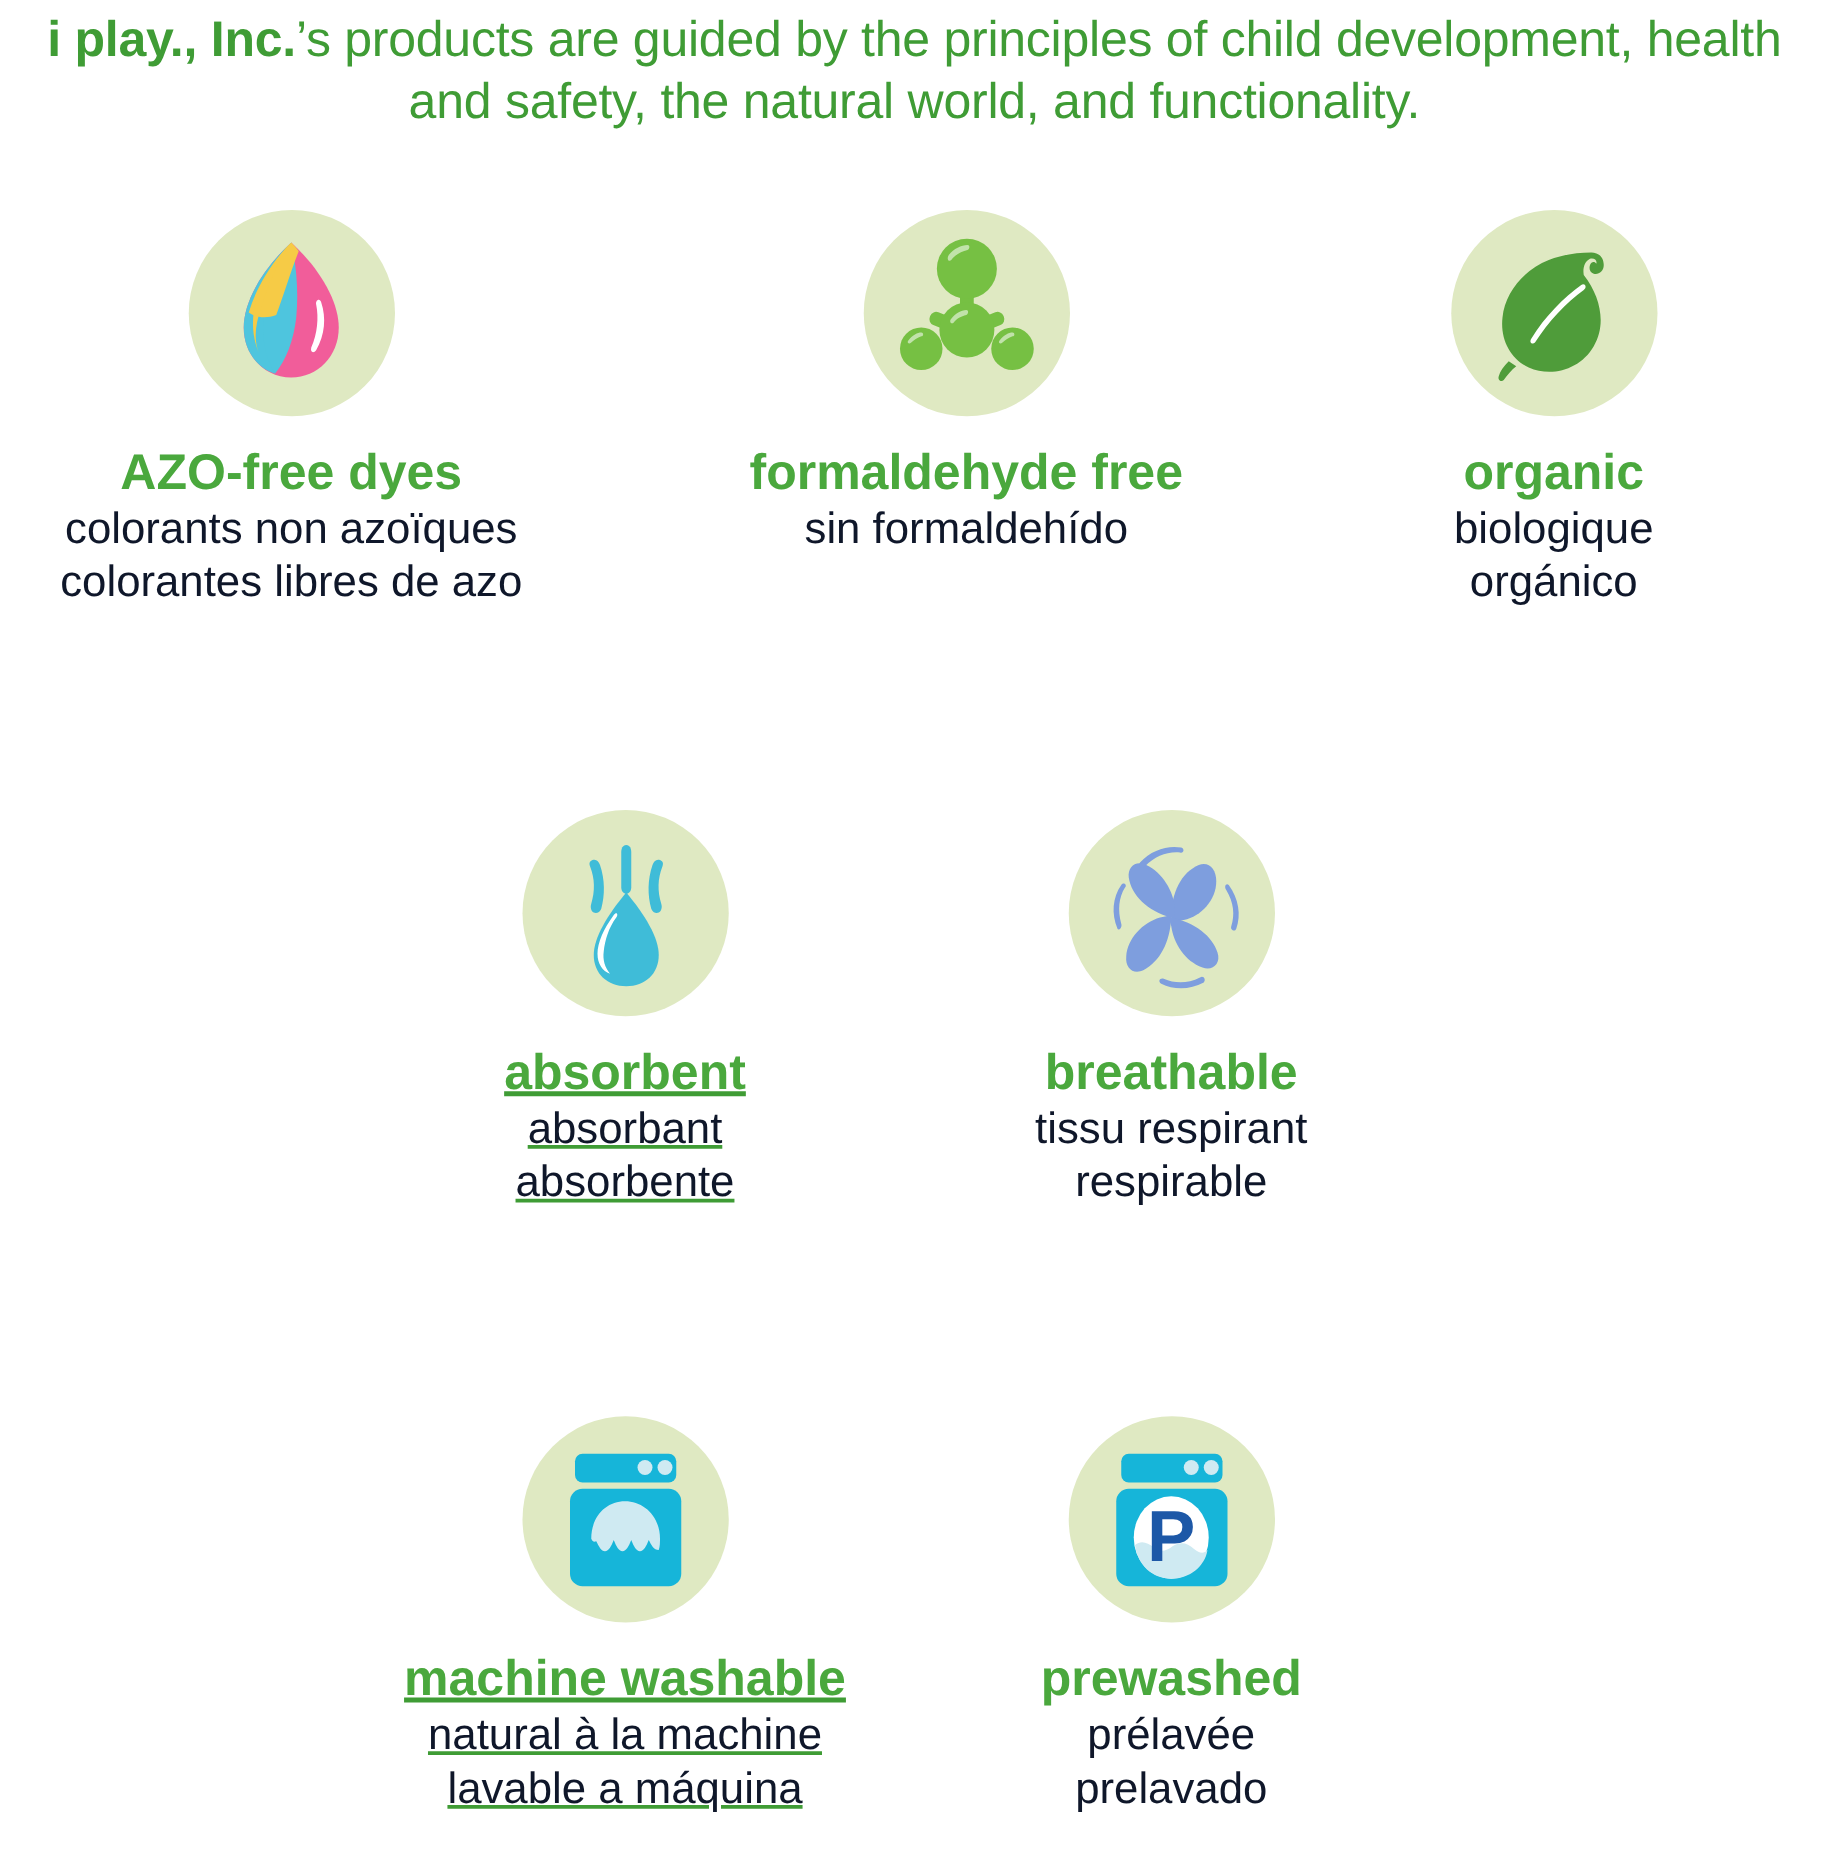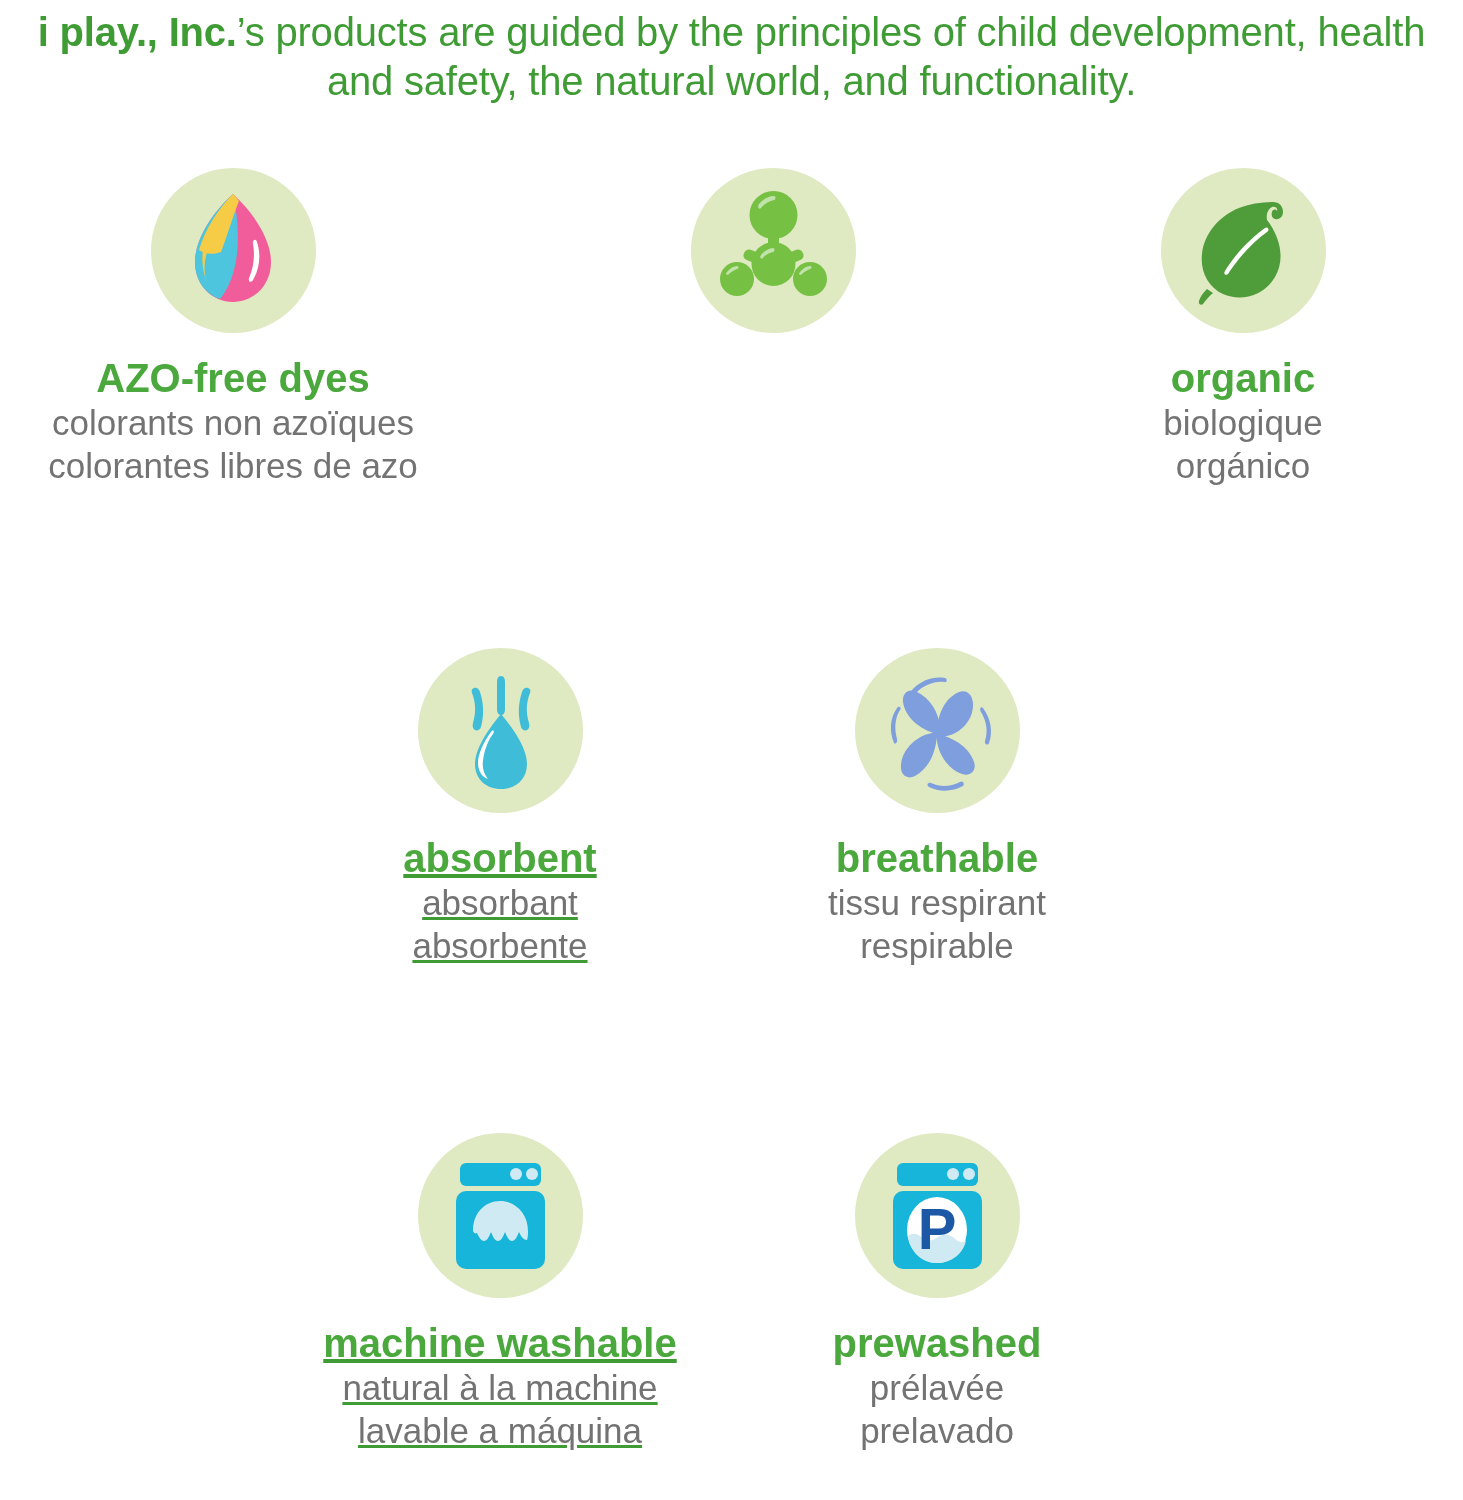--- a/index.html
+++ b/index.html
@@ -54,21 +54,21 @@
     font-size: 40px;
     font-weight: bold;
     line-height: 1.18;
     color: #4aa83d;
     white-space: nowrap;
   }
   .t-fr, .t-es {
     font-size: 35px;
     font-weight: normal;
     line-height: 1.22;
-    color: #737373;
+    color: #0f172a;
     white-space: nowrap;
   }
 
   
   .r1 { top: 168px; }
   .r2 { top: 648px; }
   .r3 { top: 1133px; }
 
   .c-a { left: 233px; }
   .c-b { left: 773px; }
@@ -121,20 +121,22 @@
       </g>
       <g fill="#ffffff" opacity="0.55">
         <path d="M68 36 C72 31 78 28 83 28 C85 28 85 31 83 32 C78 33 73 36 70 40 C68 42 66 39 68 36 Z"></path>
         <path d="M70 87 C73 83 78 80 82 80 C84 80 84 83 82 84 C78 85 74 87 72 90 C70 92 68 89 70 87 Z"></path>
         <path d="M36 104 C39 100 43 98 46 98 C48 98 48 101 46 101 C43 102 40 104 38 106 C36 108 34 106 36 104 Z"></path>
         <path d="M109 104 C112 100 116 98 119 98 C121 98 121 101 119 101 C116 102 113 104 111 106 C109 108 107 106 109 104 Z"></path>
       </g>
     </svg>
   </div>
   <div class="caption">
+    <div class="t-en">formaldehyde free</div>
+    <div class="t-es">sin formaldehído</div>
   </div>
 </div>
 
 <div class="feature r1 c-c">
   <div class="disc">
     <svg width="165" height="165" viewBox="0 0 165 165" aria-hidden="true">
       <path d="M112 34 C118 34 122 38 122 44 C122 49 118 52 114 51 C111 50 110 47 111 44 C112 41 115 41 116 43 C117 40 114 38 111 39 C107 41 105 46 106 52
                C120 70 124 92 114 109 C103 128 80 134 62 126 C47 119 39 103 41 86 C43 66 58 48 78 40 C88 36 101 34 112 34 Z" fill="#4f9c3a"></path>
       <path d="M46 121 C42 125 39 129 38 133 C37 136 40 138 42 136 C45 132 48 128 52 125 Z" fill="#4f9c3a"></path>
       <path d="M104 60 C90 70 75 85 64 103 C62 106 65 108 67 106 C78 89 92 74 106 64 C109 62 107 58 104 60 Z" fill="#ffffff"></path>

